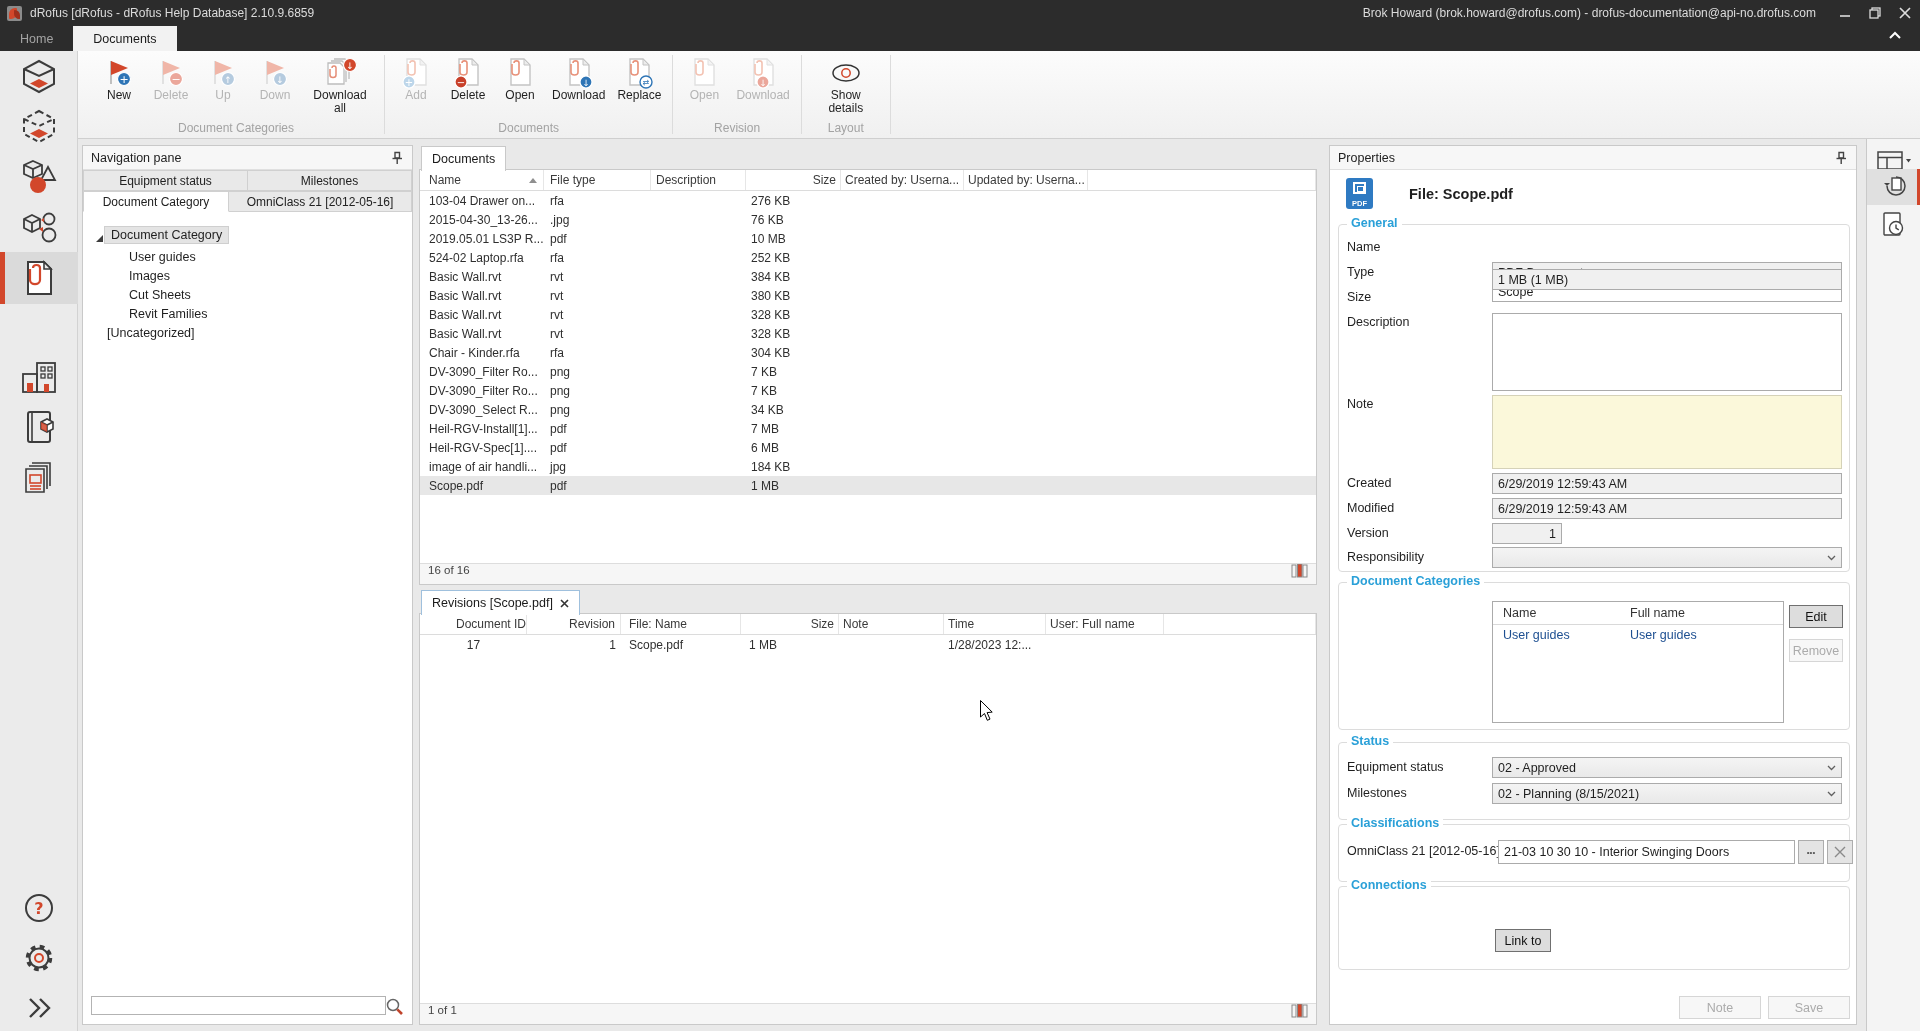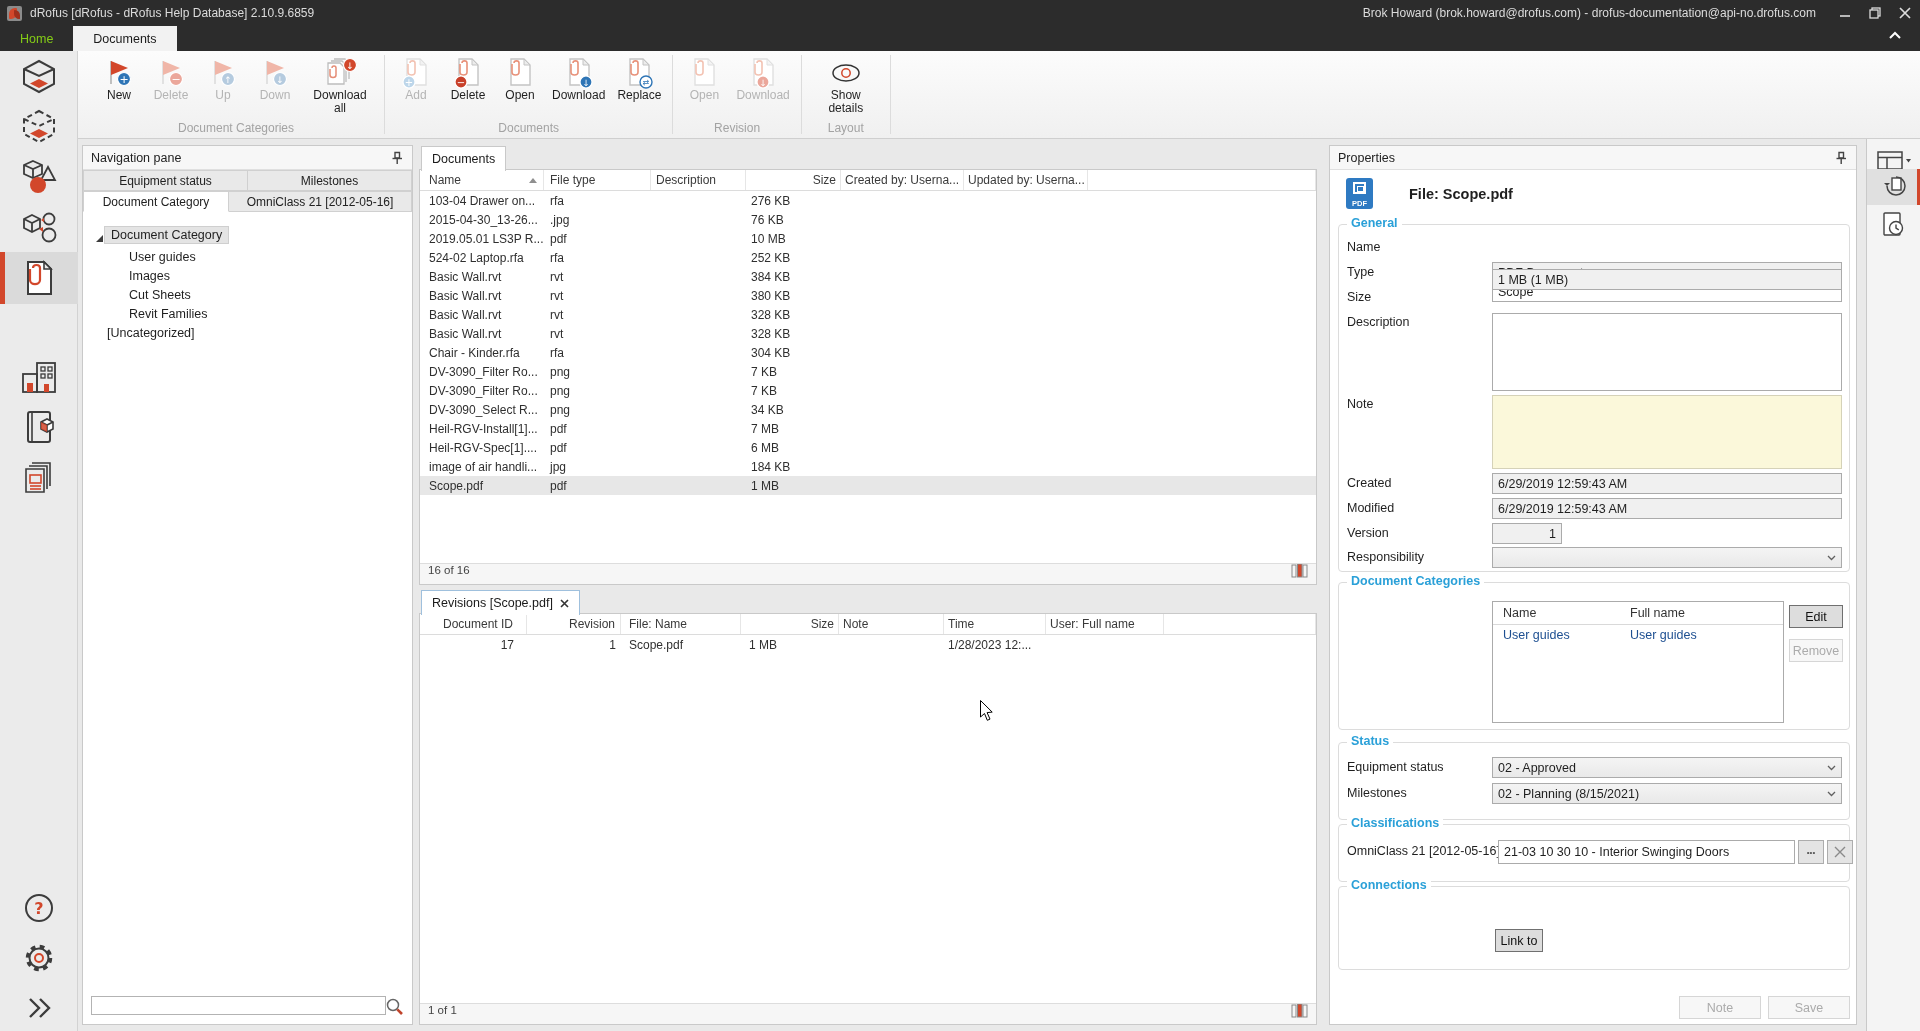--- a/index.html
+++ b/index.html
@@ -13,21 +13,21 @@
             display:flex;align-items:center;color:#dcdcdc;font-size:12px}
   .tb-logo{width:15px;height:15px;margin:0 8px 0 7px;background:#8b8b8b;border-radius:2px;position:relative;overflow:hidden}
   .tb-logo::before{content:"";position:absolute;left:2px;top:2px;width:8px;height:11px;background:#d2472b;border-radius:6px 1px 6px 1px}
   .tb-logo::after{content:"";position:absolute;left:7px;top:4px;width:6px;height:9px;background:#9e2f1c;border-radius:1px 6px 1px 6px}
   .tb-user{margin-left:auto;margin-right:14px}
   .wbtn{width:30px;height:26px;display:flex;align-items:center;justify-content:center}
 
   
   .tabbar{position:absolute;left:0;top:26px;width:1920px;height:25px;background:#2c2c2c;display:flex;align-items:flex-end}
   .apptab{height:25px;display:flex;align-items:center;justify-content:center;font-size:12.5px;padding:0 20px}
-  .apptab.home{color:#84cc16}
+  .apptab.home{color:#a3a3a3}
   .apptab.docs{background:#f2f2f2;color:#1a1a1a}
   .ribbon-collapse{position:absolute;right:18px;top:5px}
 
   
   .ribbon{position:absolute;left:78px;top:51px;width:1842px;height:88px;
           background:linear-gradient(#fcfcfc,#f0f0f0);border-bottom:1px solid #cfcfcf;
           display:flex;padding-left:10px;box-sizing:border-box}
   .rgroup{display:flex;flex-direction:column;padding:3px 6px 0}
   .rbtns{display:flex;flex:1;align-items:flex-start;gap:2px}
   .rbtn{display:flex;flex-direction:column;align-items:center;min-width:40px;padding:2px 5px 0;border-radius:2px}
@@ -72,21 +72,21 @@
   .dgh .cell{border-right:1px solid #e6e6e6;height:100%;display:flex;align-items:center;box-sizing:border-box}
   .dg-row{display:flex;height:19px;align-items:center;font-size:12px;color:#2f2f2f}
   .dg-row.selected{background:#e7e7e7}
   .cell{box-sizing:border-box;overflow:hidden;white-space:nowrap}
   .c-dname{width:124px;padding-left:9px}.c-dtype{width:107px;padding-left:6px}
   .c-ddesc{width:95px;padding-left:5px}.c-dsize{width:95px;padding-left:5px}
   .c-dcre{width:123px;padding-left:4px}.c-dupd{width:124px;padding-left:4px}.c-rest{flex:1}
   .hright{justify-content:flex-end;padding-right:4px}
   .sortasc{width:0;height:0;border-left:4px solid transparent;border-right:4px solid transparent;
            border-bottom:5px solid #8f8f8f;margin-left:auto;margin-right:6px}
-  .c-rid{width:107px;padding-right:13px;text-align:right}.c-rrev{width:94px;padding-right:5px;text-align:right}
+  .c-rid{width:107px;text-align:center}.c-rrev{width:94px;padding-right:5px;text-align:right}
   .c-rfile{width:120px;padding-left:8px}.c-rsize{width:98px;padding-left:8px}
   .c-rnote{width:105px;padding-left:4px}.c-rtime{width:102px;padding-left:4px}.c-ruser{width:118px;padding-left:4px}
   .c-rid.h,.c-rrev.h{justify-content:flex-end;display:flex}
   .c-rsize.h{justify-content:flex-end;padding-right:4px;display:flex}
 
   
   .fs{position:absolute;left:8px;width:512px;border:1px solid #dcdcdc;border-radius:4px;box-sizing:border-box}
   .fs-lbl{position:absolute;top:-9px;left:8px;background:#fff;padding:0 4px;color:#2aa0d8;font-weight:bold;font-size:12.5px}
   .flabel{position:absolute;left:8px;font-size:12.5px;color:#1f1f1f;white-space:nowrap}
   .ffield{position:absolute;left:153px;width:350px;height:21px;border:1px solid #ababab;background:#f0f0f0;
@@ -768,21 +768,21 @@
     <div class="btn" style="position:absolute;left:459px;top:15px;width:26px;height:24px;border-color:#adadad;background:#e4e4e4;font-size:8px;color:#555">•••</div>
     <div class="btn" style="position:absolute;left:488px;top:15px;width:26px;height:24px;border-color:#adadad;background:#e4e4e4">
         <svg width="12" height="12">
           <path d="M1 1 L11 11 M11 1 L1 11" stroke="#8a8a8a" stroke-width="1.4"></path>
         </svg>
       </div>
   </div>
 
   <div class="fs" style="top:740px;height:84px">
     <span class="fs-lbl">Connections</span>
-    <div class="btn" style="position:absolute;left:156px;top:42px;width:48px;height:23px">Link to</div>
+    <div class="btn" style="position:absolute;left:156px;top:42px;width:56px;height:23px">Link to</div>
   </div>
 
   <div class="btn disabled" style="position:absolute;left:349px;top:850px;width:82px;height:23px">Note</div>
   <div class="btn disabled" style="position:absolute;left:438px;top:850px;width:82px;height:23px">Save</div>
 </div>
 
 <div class="rstrip">
   <div class="rs-item" style="top:4px">
     <svg width="34" height="20" viewBox="0 0 34 20">
         <rect x="1" y="1" width="24" height="17" fill="none" stroke="#444" stroke-width="1.5"></rect>

